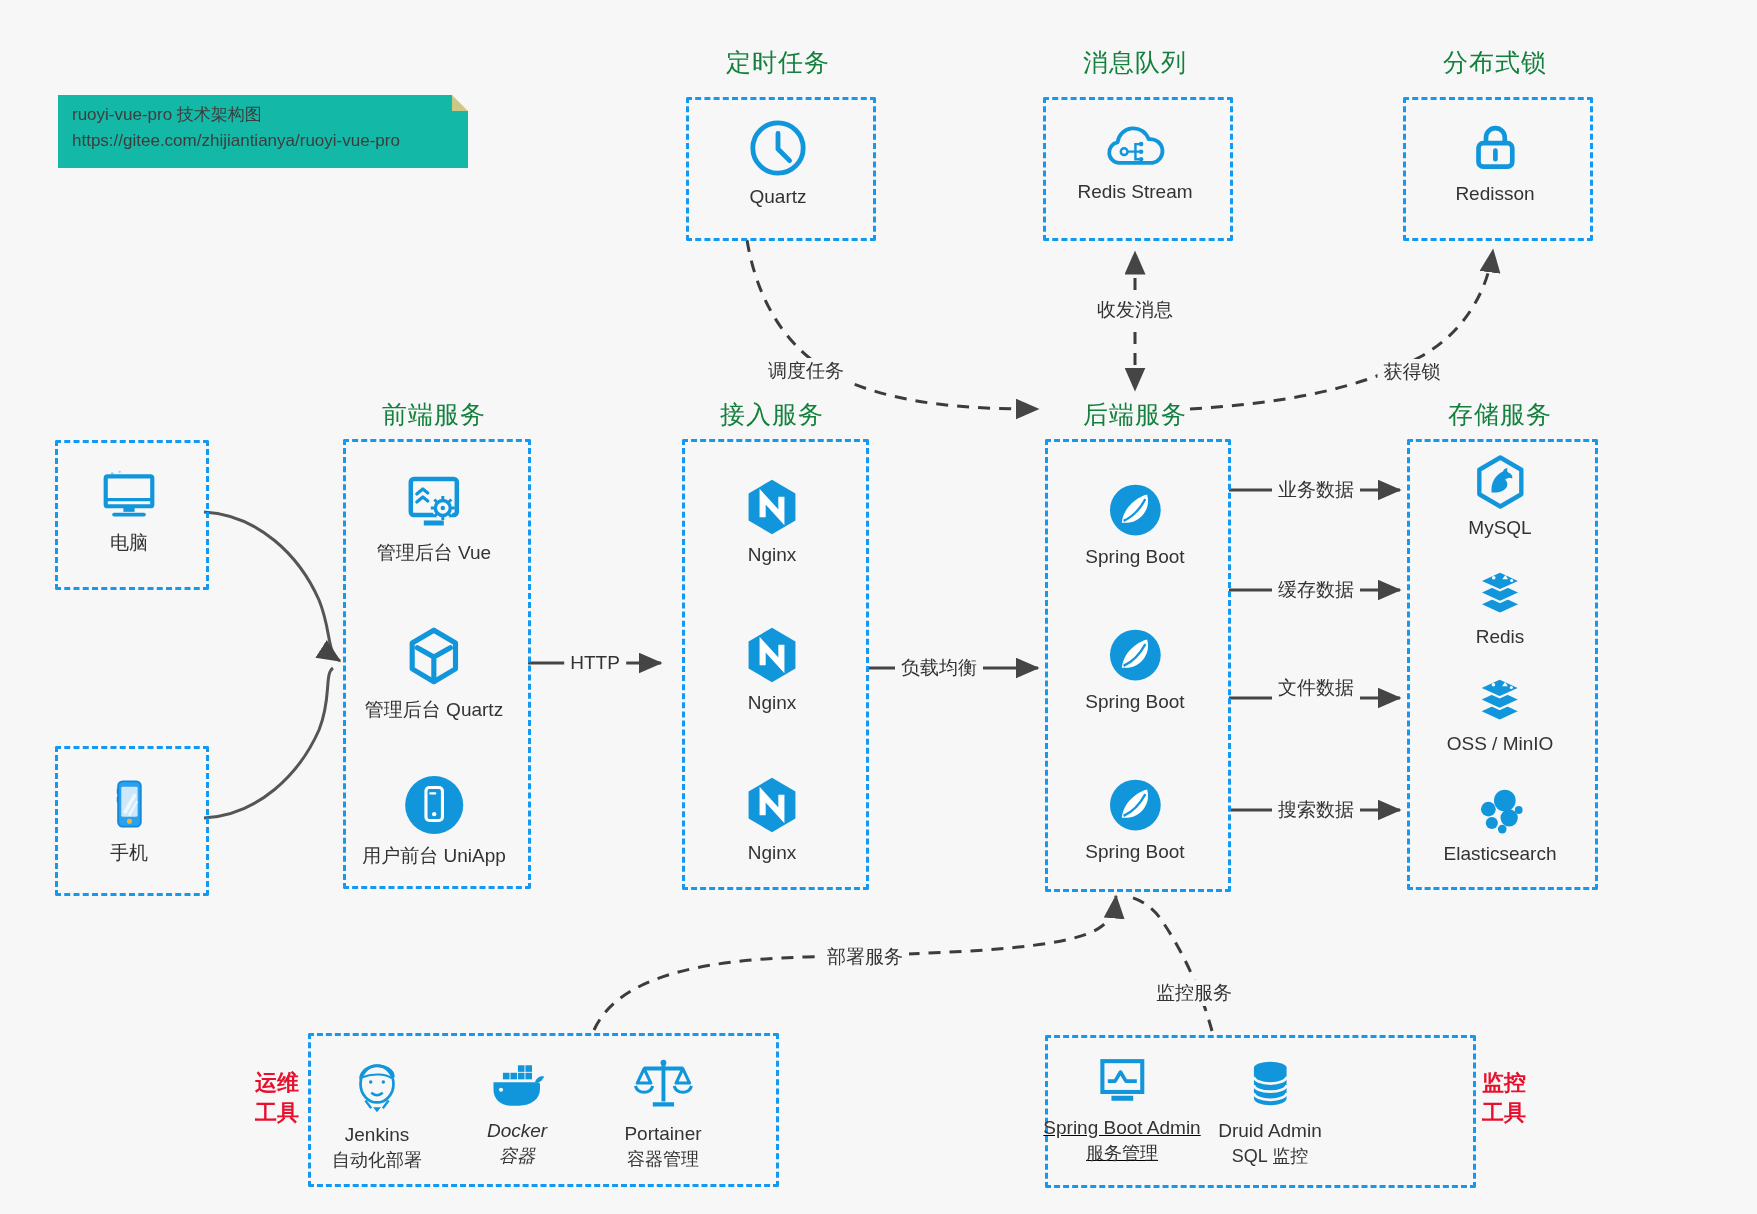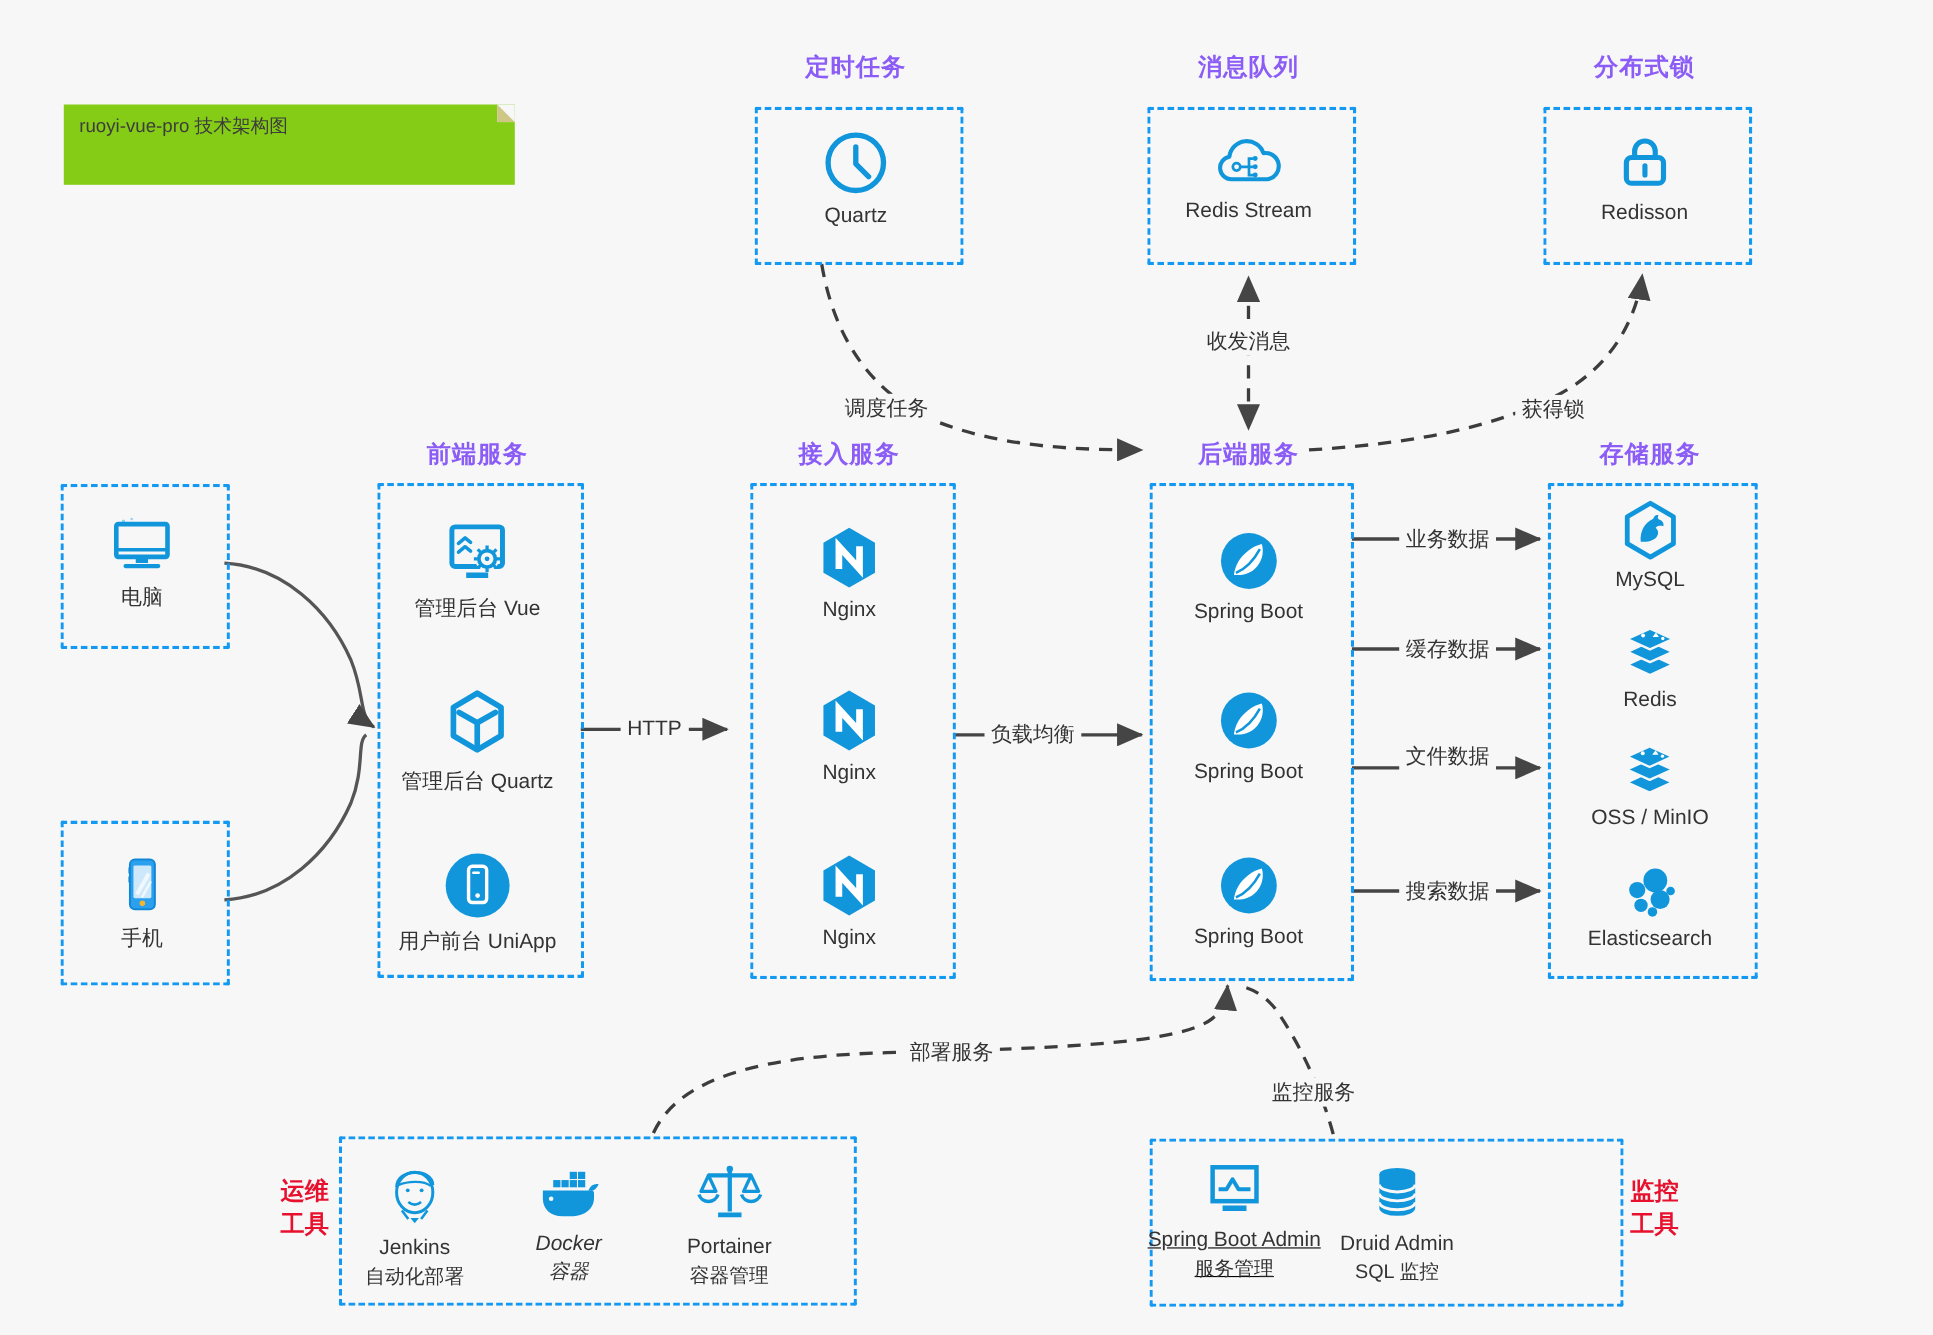--- a/index.html
+++ b/index.html
@@ -1,30 +1,30 @@
 <!DOCTYPE html>
 <html><head>
 <meta charset="utf-8">
 <style>
   html,body{margin:0;padding:0;background:#f7f7f8;}
   #canvas{position:relative;width:1757px;height:1214px;background:#f7f7f8;
           font-family:"Liberation Sans","DejaVu Sans",sans-serif;overflow:hidden;}
   #edges{position:absolute;left:0;top:0;width:1757px;height:1214px;}
   .gbox{position:absolute;border:3px dashed #1499f2;border-radius:2px;}
-  .gtitle{position:absolute;transform:translateX(-50%);color:#8b5cf6;font-weight:bold;
-          font-size:22px;white-space:nowrap;letter-spacing:1px;}
+  .gtitle{position:absolute;transform:translateX(-50%);color:#15803d;font-weight:normal;
+          font-size:25px;white-space:nowrap;letter-spacing:1px;}
   .side-title{position:absolute;color:#e8112d;font-weight:bold;font-size:22px;
           line-height:30px;text-align:center;white-space:nowrap;}
   .item{position:absolute;transform:translateX(-50%);display:flex;flex-direction:column;
         align-items:center;}
   .lbl{font-size:19px;color:#333;margin-top:7px;white-space:nowrap;text-align:center;}
   .lbl2{font-size:18px;color:#333;margin-top:2px;white-space:nowrap;text-align:center;}
   .elabel{position:absolute;transform:translate(-50%,-50%);background:#f7f7f8;
           padding:0 6px;font-size:19px;color:#333;white-space:nowrap;}
-  .note{position:absolute;left:58px;top:95px;width:396px;height:66px;background:#84cc16;
+  .note{position:absolute;left:58px;top:95px;width:396px;height:66px;background:#14b8a6;
         padding:7px 0 0 14px;font-size:17px;line-height:26px;color:#3d3d3d;}
   .note-fold{position:absolute;right:0;top:0;width:0;height:0;
         border-top:16px solid #f7f7f8;border-left:16px solid #cfc786;}
 </style>
 </head>
 <body>
 
 <div id="canvas">
 
   <svg id="edges">
@@ -50,20 +50,21 @@
       <path d="M1135 311 L1135 252" marker-end="url(#arr)"></path>
       <path d="M1135 311 L1135 390" marker-end="url(#arr)"></path>
       <path d="M1190 409 C1270 404 1352 393 1420 357 C1467 331 1488 288 1493 250" marker-end="url(#arr)"></path>
       <path d="M594 1030 C618 978 696 960 806 957 C952 953 1072 950 1102 926 C1112 918 1115 908 1116 896" marker-end="url(#arr)"></path>
       <path d="M1212 1031 C1202 994 1184 952 1160 918 C1152 907 1141 900 1130 897"></path>
     </g>
   </svg>
 
   <div class="note">
     <div>ruoyi-vue-pro 技术架构图</div>
+    <div>https://gitee.com/zhijiantianya/ruoyi-vue-pro</div>
     <div class="note-fold"></div>
   </div>
 
   <div class="gtitle" style="left:778px;top:46px;">定时任务</div>
   <div class="gbox" style="left:686px;top:97px;width:184px;height:138px;"></div>
   <div class="item" style="left:778px;top:117px;">
     <svg width="62" height="62" viewBox="0 0 64 64">
       <circle cx="32" cy="32" r="26" fill="none" stroke="#1296db" stroke-width="5"></circle>
       <path d="M32 17 V33 L44 45" fill="none" stroke="#1296db" stroke-width="5" stroke-linecap="round" stroke-linejoin="round"></path>
     </svg>

